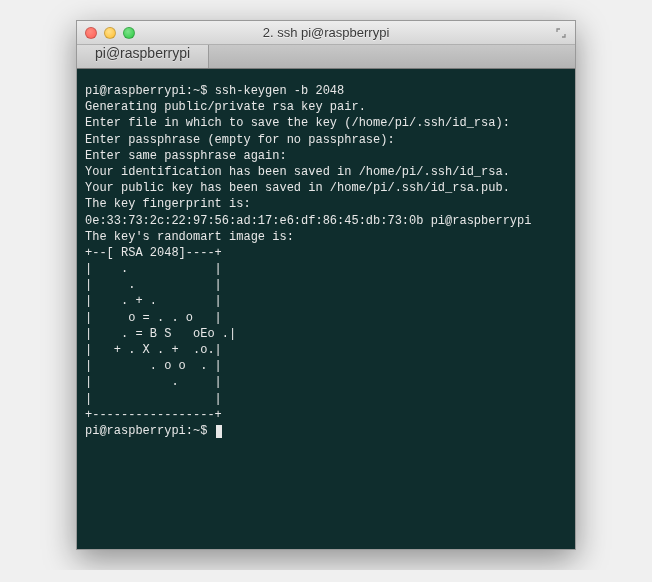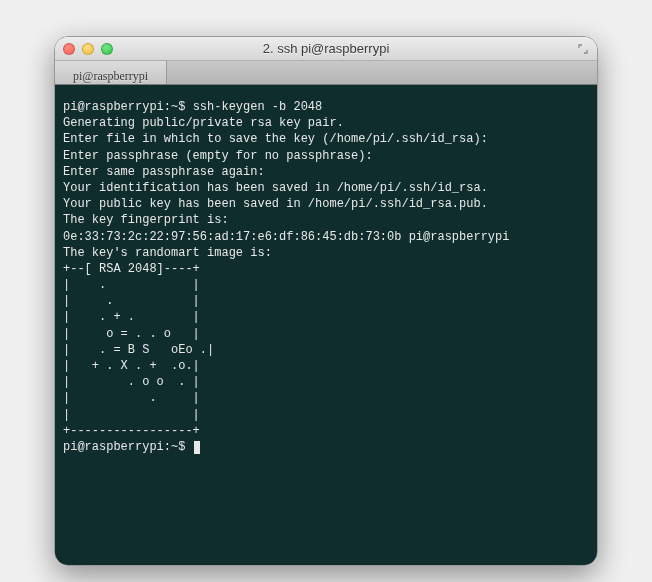--- a/index.html
+++ b/index.html
@@ -2,23 +2,23 @@
 <html><head>
   <meta charset="utf-8">
   <style>
     * { margin: 0; padding: 0; box-sizing: border-box; }
     body {
       background: #f0f0f0;
       font-family: -apple-system, "Lucida Grande", sans-serif;
       padding: 20px;
     }
     .window {
-      width: 544px;
-      margin: 16px auto;
-      border-radius: 14px;
+      width: 500px;
+      margin: 0 auto;
+      border-radius: 0;
       box-shadow: 0 10px 30px rgba(0,0,0,0.4);
       overflow: hidden;
       border: 1px solid #999;
     }
     .titlebar {
       height: 24px;
       background: linear-gradient(to bottom, #ededed 0%, #d6d6d6 100%);
       border-bottom: 1px solid #b0b0b0;
       display: flex;
       align-items: center;
@@ -60,28 +60,27 @@
     }
     .tabbar {
       height: 24px;
       background: linear-gradient(to bottom, #c8c8c8 0%, #b4b4b4 100%);
       border-bottom: 1px solid #7a7a7a;
       display: flex;
       align-items: stretch;
     }
     .tab {
       padding: 0 18px;
-      font-size: 12px;
+      font-size: 14px;
       color: #3a3a3a;
       display: flex;
-      align-items: flex-end;
+      align-items: flex-start;
       background: linear-gradient(to bottom, #dcdcdc 0%, #c6c6c6 100%);
       border-right: 1px solid #9a9a9a;
       text-shadow: 0 1px 0 rgba(255,255,255,0.4);
-      font-family: Liberation Serif, serif;
     }
     .terminal {
       background: #0f2d2d;
       color: #e8e8e8;
       font-family: Menlo, Monaco, "Courier New", monospace;
       font-size: 12px;
       line-height: 1.35;
       padding: 14px 8px;
       min-height: 480px;
       white-space: pre;

